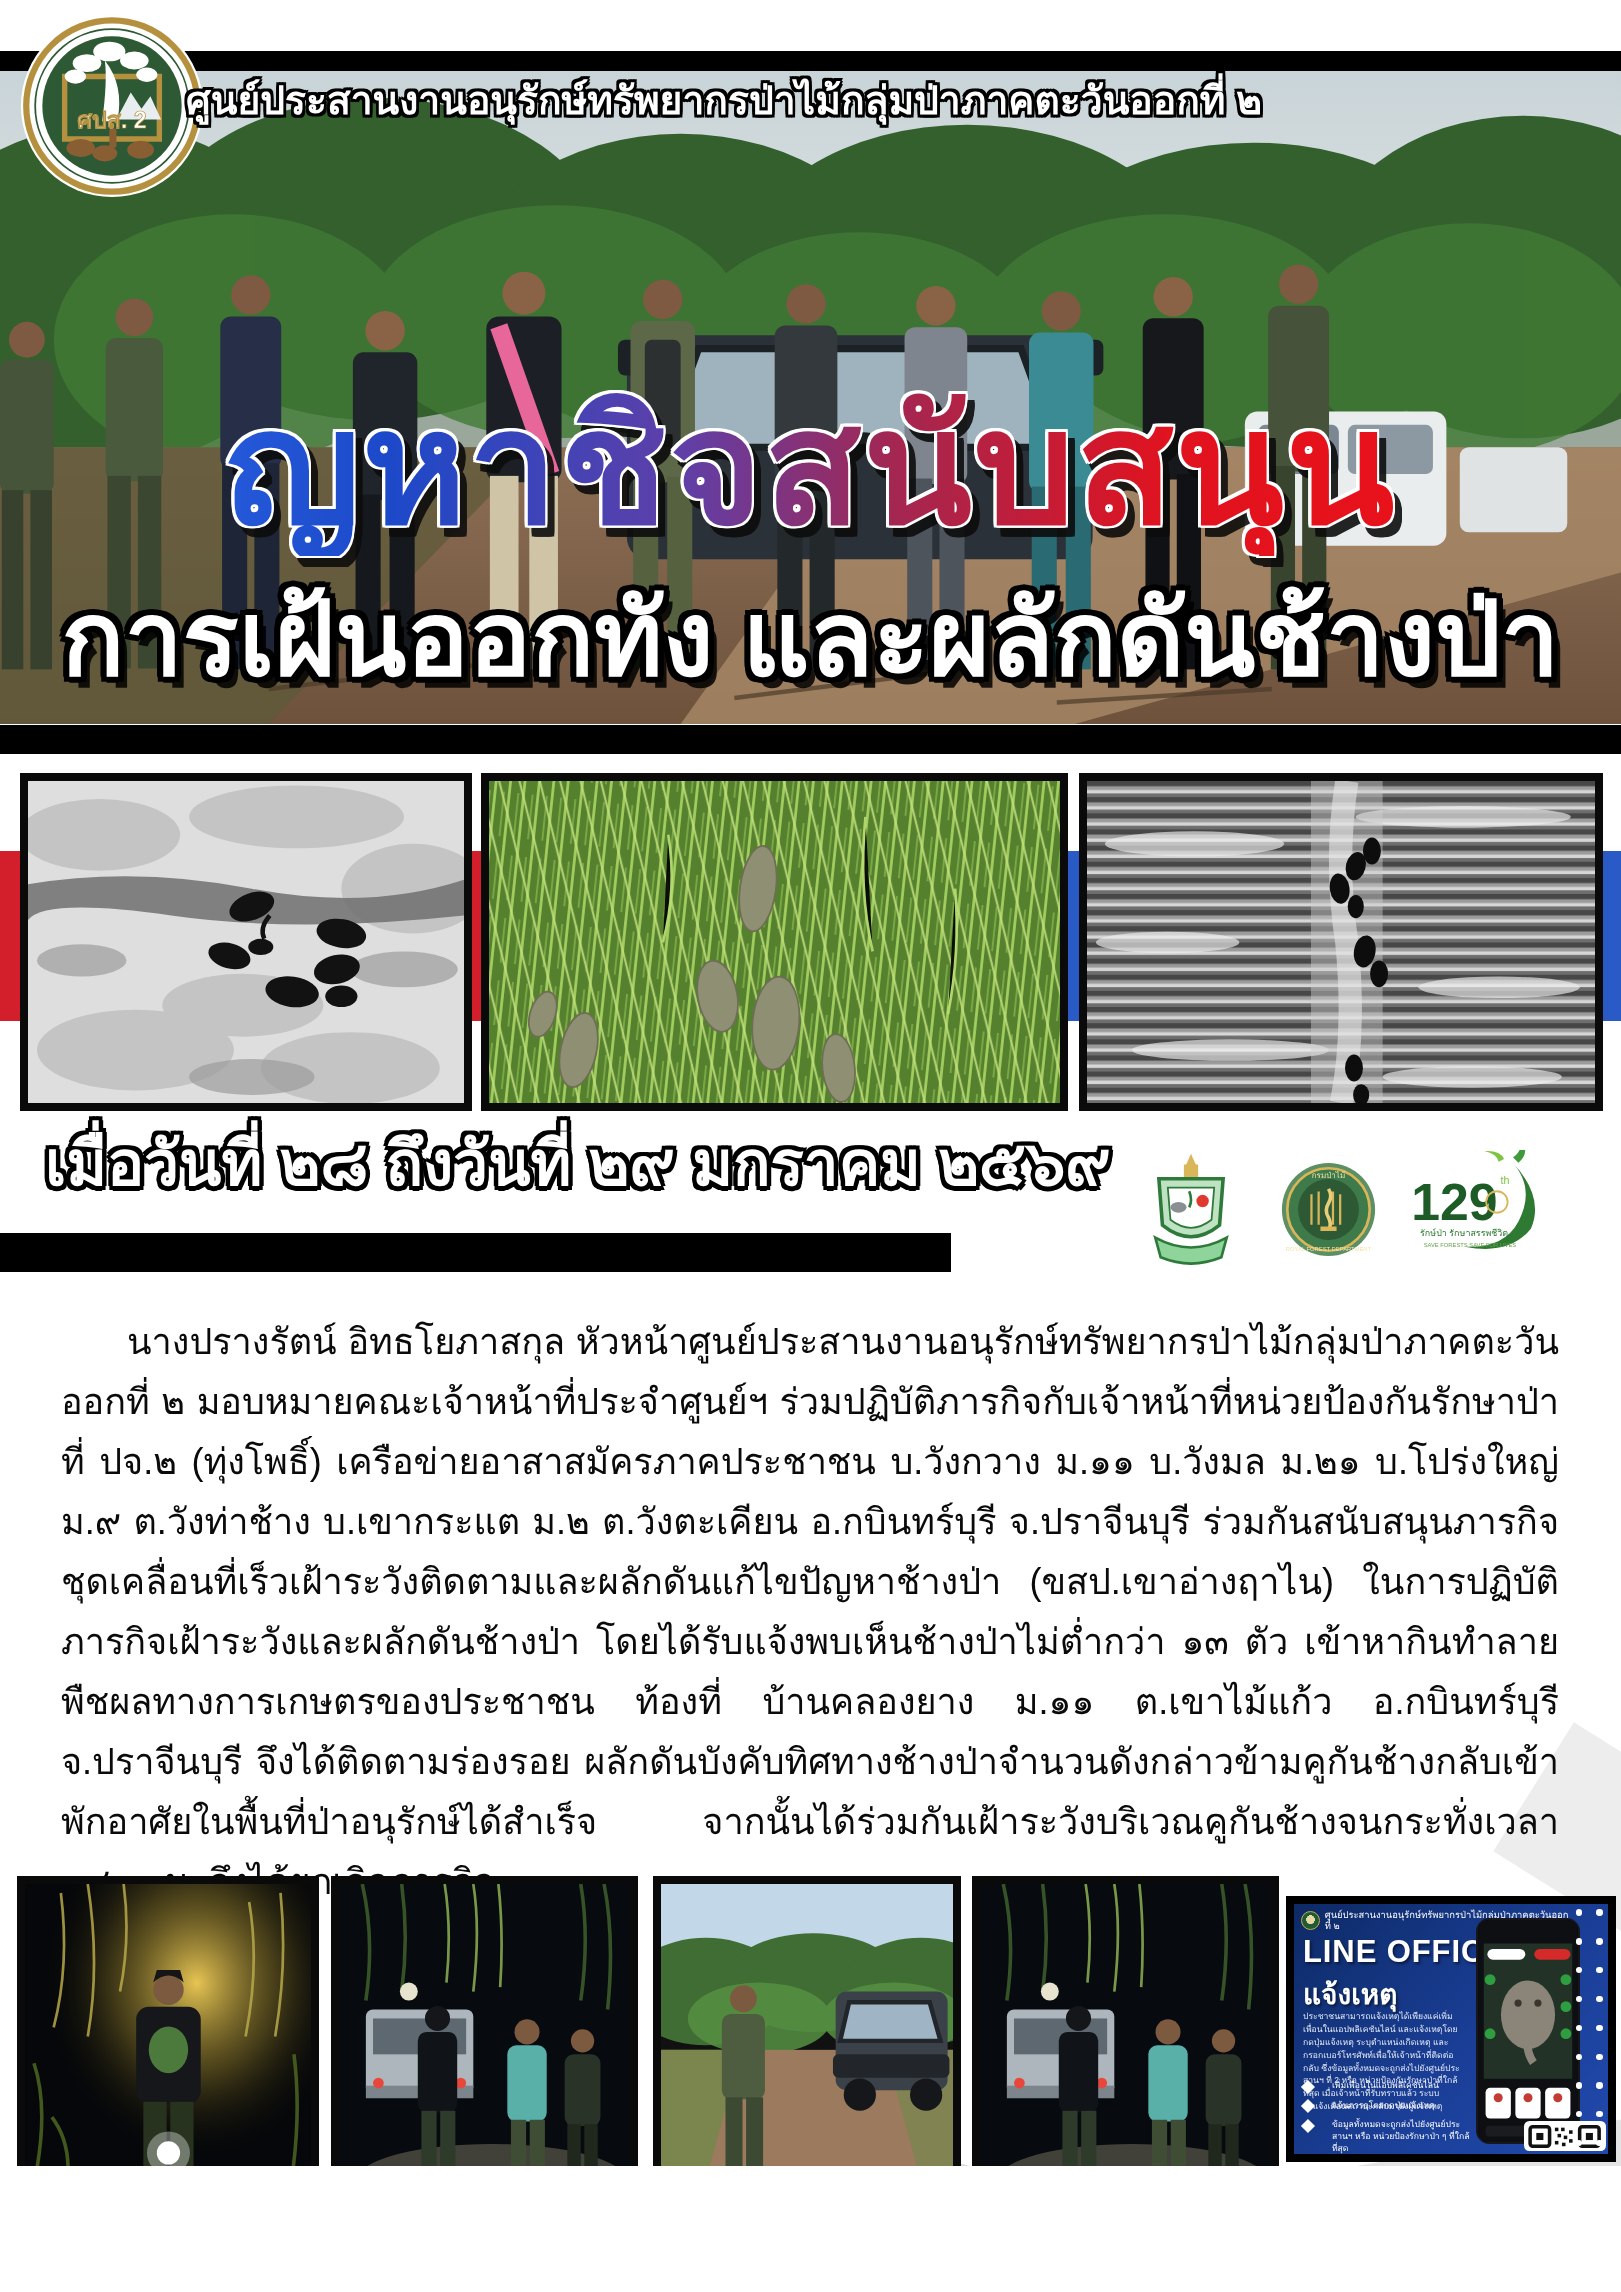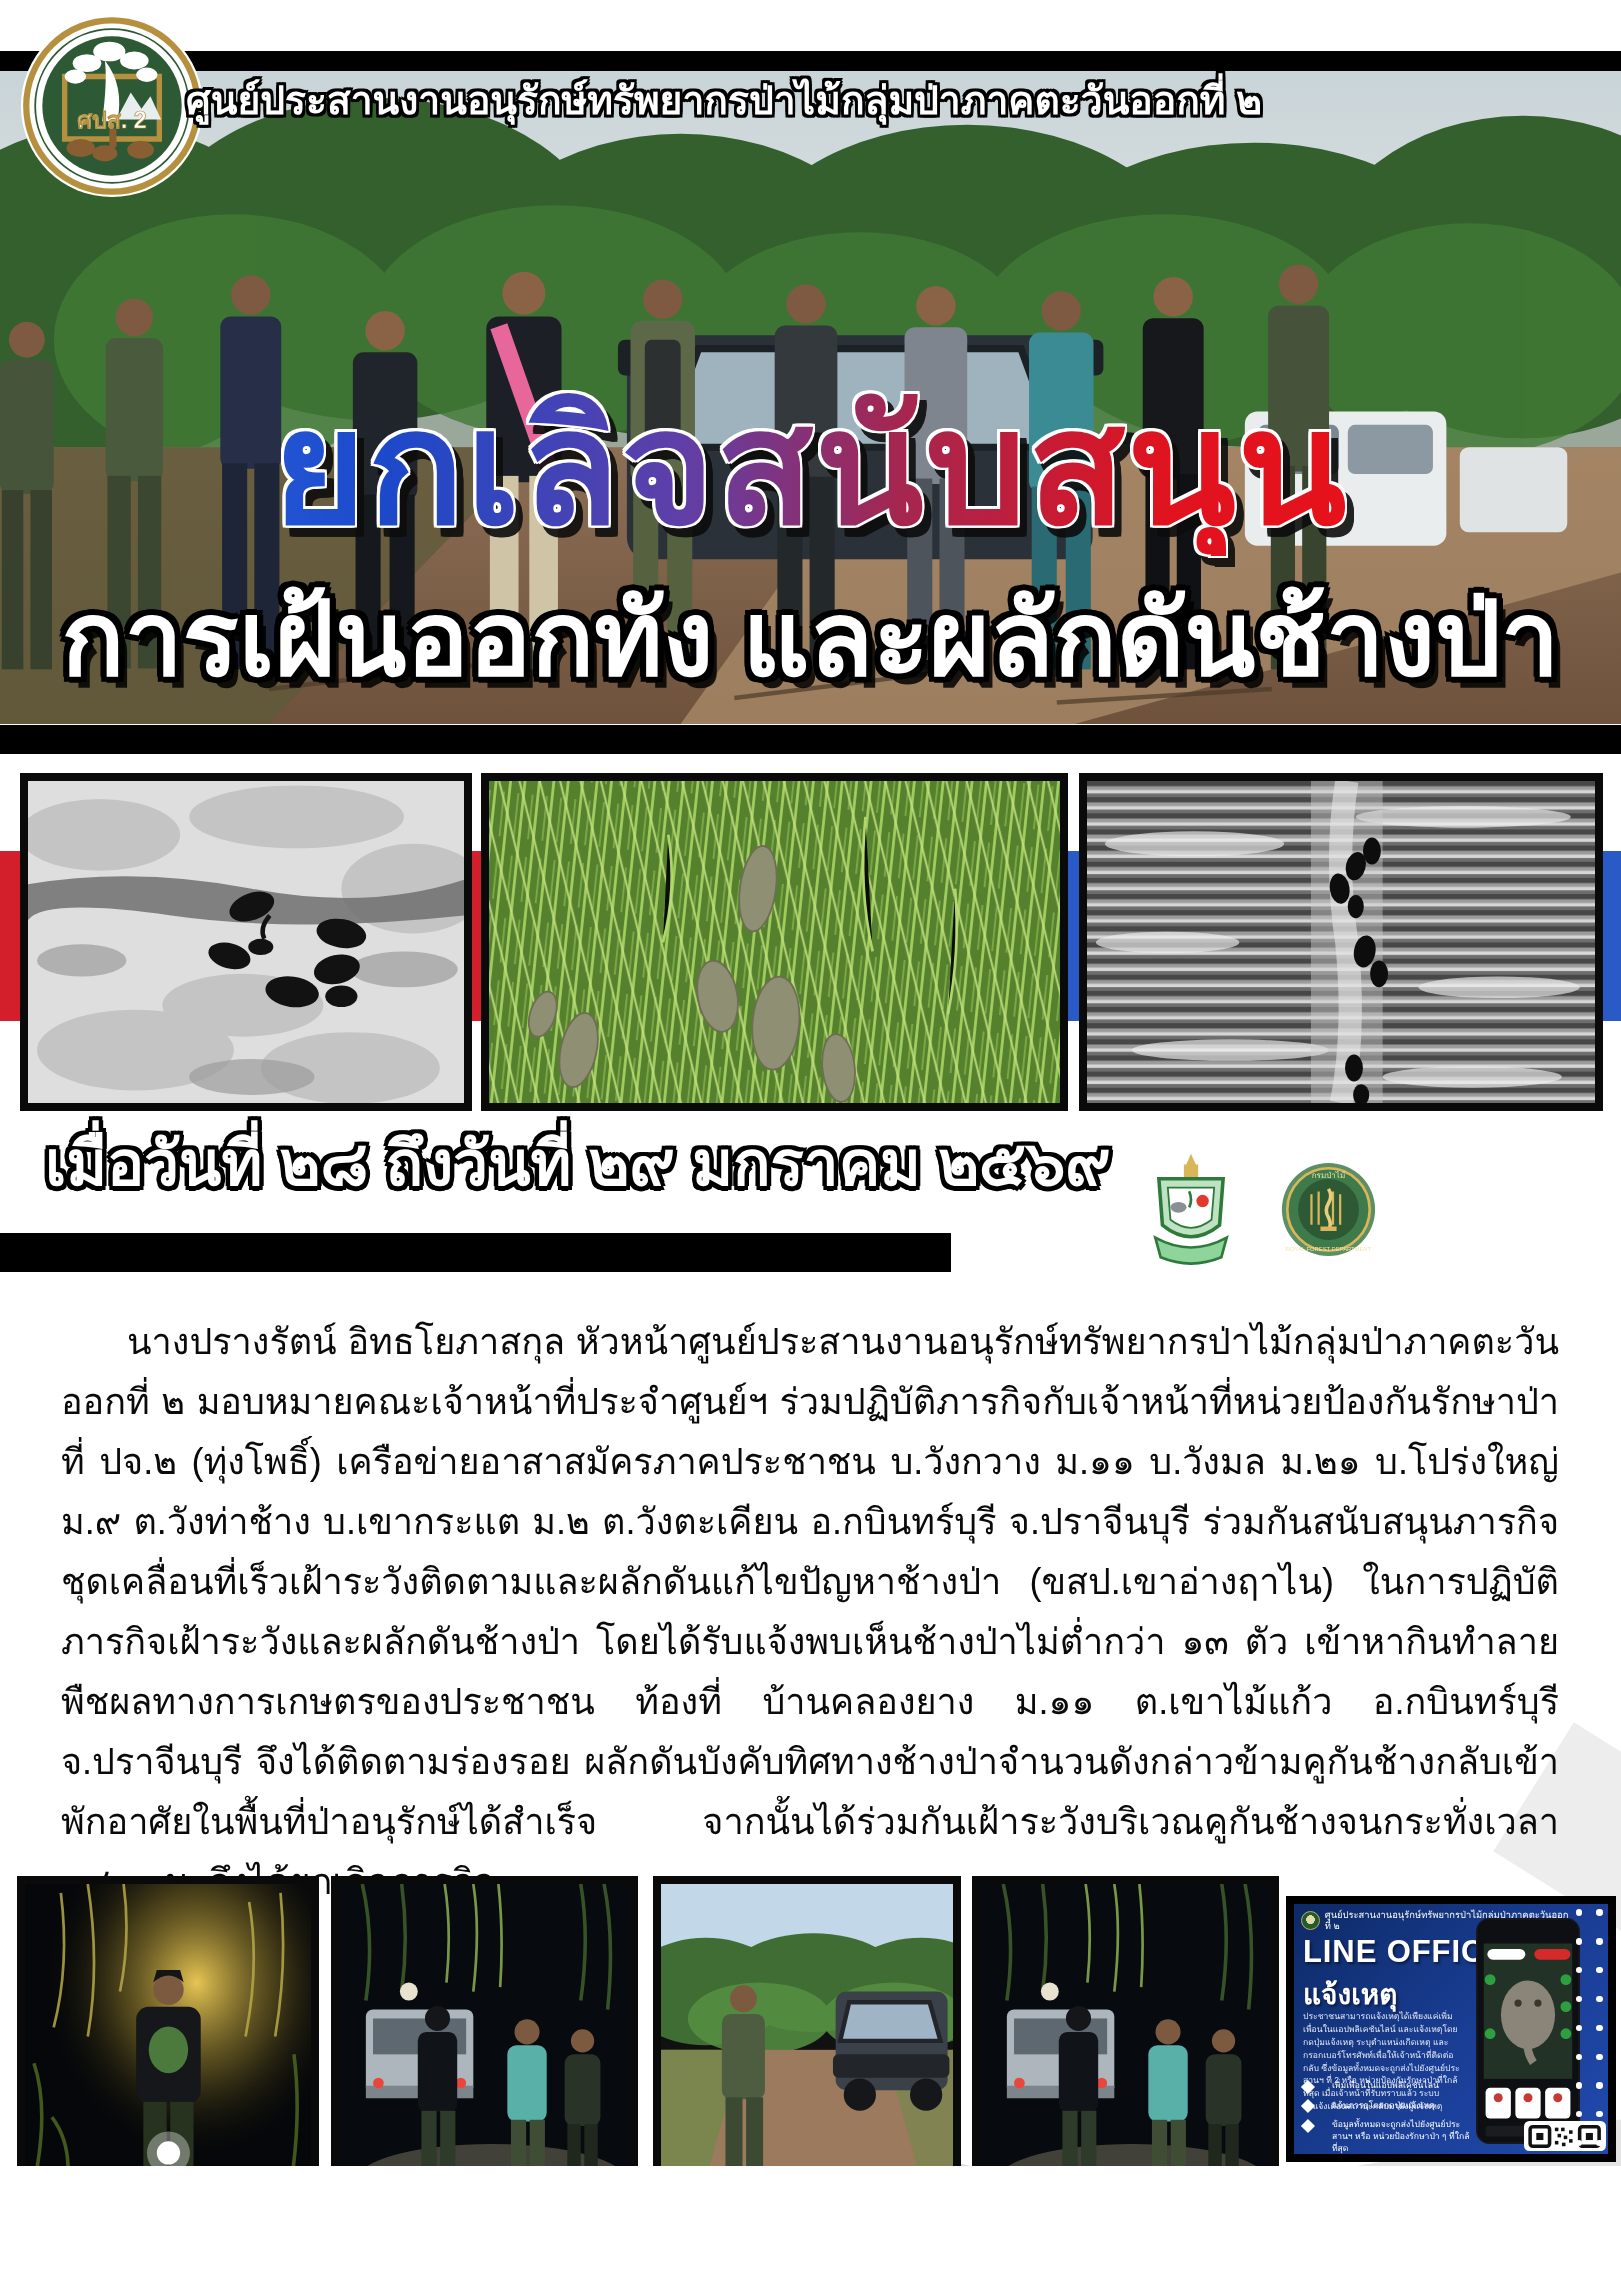--- a/index.html
+++ b/index.html
@@ -247,21 +247,21 @@
           <ellipse cx="95" cy="156" rx="14" ry="9"></ellipse>
         <ellipse cx="135" cy="152" rx="15" ry="10"></ellipse>
           <rect x="100" y="128" width="8" height="22" rx="3"></rect>
       </g>
       <text x="103" y="128" text-anchor="middle" font-size="26" font-weight="bold" fill="#ffffff" stroke="#b5913f" stroke-width="0.8">ศปส. 2</text>
     </svg>
   </div>
 
   <div class="abs org-header">ศูนย์ประสานงานอนุรักษ์ทรัพยากรป่าไม้กลุ่มป่าภาคตะวันออกที่ ๒</div>
 
-  <div class="abs title-main">ยกเลิจสนับสนุน</div>
+  <div class="abs title-main">ญหาชิจสนับสนุน</div>
   <div class="abs title-sub">การเฝ้นออกทัง และผลักดันช้างป่า</div>
 
   <div class="black-bar abs" style="left:0;top:725px;width:1621px;height:29px;"></div>
 
   <div class="band band-red"></div>
   <div class="band band-blue"></div>
 
   <div class="strip-photo sp1">
     <svg viewBox="0 0 487 359" preserveAspectRatio="none">
       <rect width="487" height="359" fill="#dedede"></rect>
@@ -380,20 +380,32 @@
       <g stroke="#d9b65a" stroke-width="2.5" fill="none">
         <path d="M34,70 V36 m8,34 V33 m24,37 V36 m-8,34 V33"></path>
       </g>
       <path d="M53,30 q5,8 0,16 q-5,8 0,16 q4,8 0,14" stroke="#e8cd7a" stroke-width="4" fill="none"></path>
       <rect x="44" y="72" width="18" height="5" fill="#d9b65a"></rect>
       <text x="53" y="18" text-anchor="middle" font-size="9" fill="#f2e3ae">กรมป่าไม้</text>
       <text x="53" y="99" text-anchor="middle" font-size="6.5" fill="#f2e3ae">ROYAL FOREST DEPARTMENT</text>
     </svg>
   </div>
 
+  <div class="logo-box" style="left:1404px;top:1150px;">
+    <svg width="134" height="112" viewBox="0 0 150 125">
+      <path d="M120,12 q28,30 8,68 q-16,30 -60,28 q50,10 74,-20 q16,-36 -22,-76 z" fill="#2f7a33"></path>
+      <path d="M112,10 q-4,-10 -22,-9 q14,3 16,12 z" fill="#7ec341"></path>
+      <path d="M128,14 q14,-12 2,-24 q2,12 -8,18 z" fill="#3f9a3a"></path>
+      <text x="8" y="78" font-size="58" font-weight="bold" fill="#1d5c27">129</text>
+      <text x="108" y="38" font-size="12" fill="#7ec341">th</text>
+      <circle cx="104" cy="58" r="12" fill="none" stroke="#d9b65a" stroke-width="2"></circle>
+      <text x="18" y="96" font-size="10" fill="#2f7a33">รักษ์ป่า รักษาสรรพชีวิต</text>
+      <text x="22" y="108" font-size="6.5" fill="#6aa24e">SAVE FORESTS SAVE FOR LIVES</text>
+    </svg>
+  </div>
 
   <div class="abs body-text">
     <p>นางปรางรัตน์ อิทธโยภาสกุล หัวหน้าศูนย์ประสานงานอนุรักษ์ทรัพยากรป่าไม้กลุ่มป่าภาคตะวันออกที่ ๒ มอบหมายคณะเจ้าหน้าที่ประจำศูนย์ฯ ร่วมปฏิบัติภารกิจกับเจ้าหน้าที่หน่วยป้องกันรักษาป่าที่ ปจ.๒ (ทุ่งโพธิ์) เครือข่ายอาสาสมัครภาคประชาชน บ.วังกวาง ม.๑๑ บ.วังมล ม.๒๑ บ.โปร่งใหญ่ ม.๙ ต.วังท่าช้าง บ.เขากระแต ม.๒ ต.วังตะเคียน อ.กบินทร์บุรี จ.ปราจีนบุรี ร่วมกันสนับสนุนภารกิจชุดเคลื่อนที่เร็วเฝ้าระวังติดตามและผลักดันแก้ไขปัญหาช้างป่า (ขสป.เขาอ่างฤาไน) ในการปฏิบัติภารกิจเฝ้าระวังและผลักดันช้างป่า โดยได้รับแจ้งพบเห็นช้างป่าไม่ต่ำกว่า ๑๓ ตัว เข้าหากินทำลายพืชผลทางการเกษตรของประชาชน ท้องที่ บ้านคลองยาง ม.๑๑ ต.เขาไม้แก้ว อ.กบินทร์บุรี จ.ปราจีนบุรี จึงได้ติดตามร่องรอย ผลักดันบังคับทิศทางช้างป่าจำนวนดังกล่าวข้ามคูกันช้างกลับเข้าพักอาศัยในพื้นที่ป่าอนุรักษ์ได้สำเร็จ จากนั้นได้ร่วมกันเฝ้าระวังบริเวณคูกันช้างจนกระทั่งเวลา ๐๘.๐๐น. จึงได้ยกเลิกภารกิจ</p>
   </div>
 
   <div class="bphoto bpA">
     <svg viewBox="0 0 319 367" preserveAspectRatio="none">
       <rect width="319" height="367" fill="#05070a"></rect>
       <radialGradient id="glowA" cx="0.6" cy="0.3" r="0.55">
         <stop offset="0" stop-color="#f3cf58" stop-opacity="0.95"></stop>

